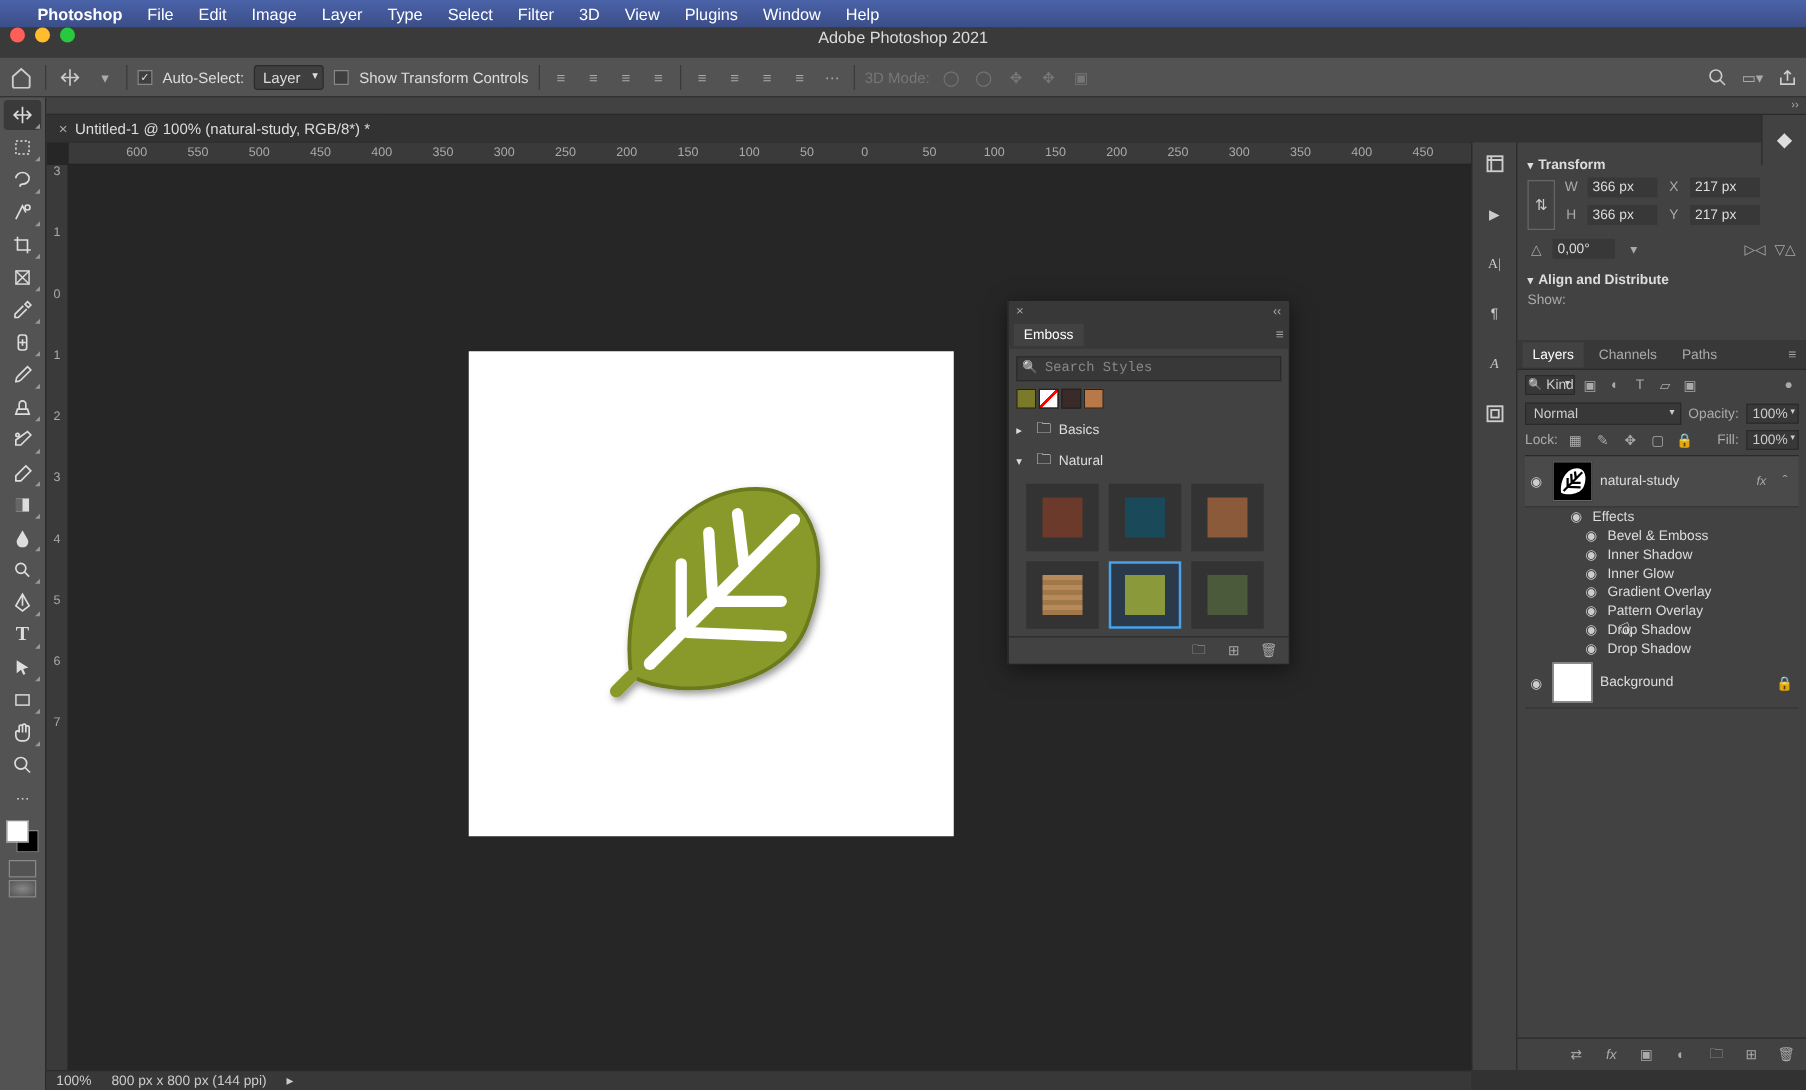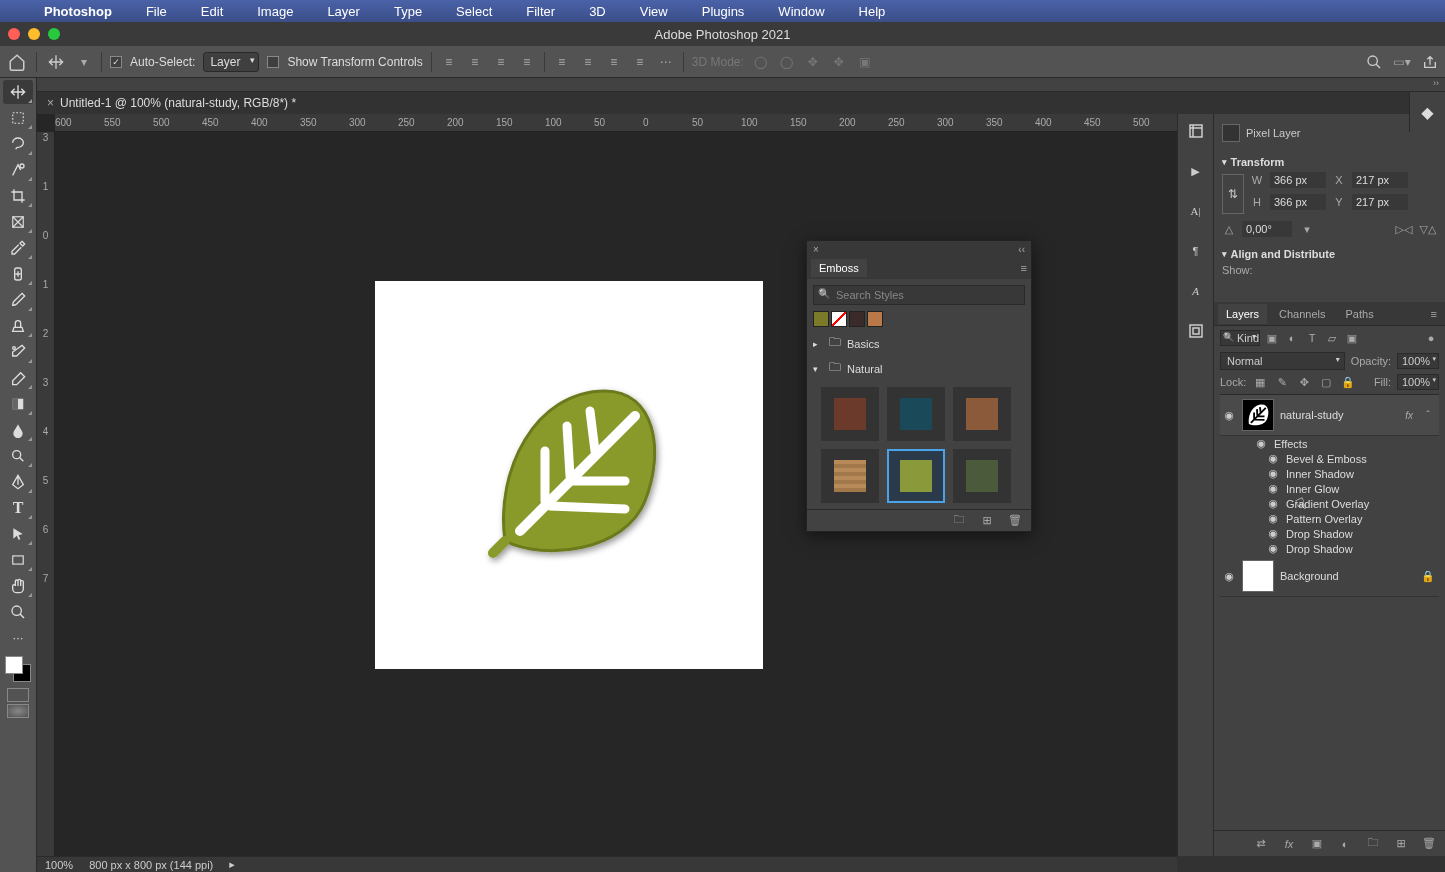--- a/index.html
+++ b/index.html
@@ -1,25 +1,25 @@
 <!DOCTYPE html>
 <html><head>
 <meta charset="utf-8">
 <style>
 * { margin: 0; padding: 0; box-sizing: border-box; font-family: -apple-system, "Helvetica Neue", Arial, sans-serif; }
 body { width: 1445px; height: 872px; background: #323232; color: #ccc; font-size: 11px; overflow: hidden; position: relative; }
 
 
-.mac-menu { height: 22px; background: linear-gradient(#4a62a8, #3b4e88); display: flex; align-items: center; padding: 0 10px; gap: 34px; color: #fff; font-size: 13px; }
+.mac-menu { height: 22px; background: linear-gradient(#4a62a8, #3b4e88); display: flex; align-items: center; padding: 0 10px; gap: 20px; color: #fff; font-size: 13px; }
 .mac-menu .apple { font-size: 15px; }
 .mac-menu .app-name { font-weight: 600; }
 .mac-menu span { cursor: default; }
 
 
-.title-bar { height: 24px; background: #3a3a3a; display: flex; align-items: center; padding: 0 8px; position: relative; }
+.title-bar { height: 24px; background: #3a3a3a; display: flex; align-items: flex-start; padding: 0 8px; position: relative; }
 .traffic { display: flex; gap: 8px; }
 .traffic .dot { width: 12px; height: 12px; border-radius: 50%; }
 .dot.red { background: #ff5f56; } .dot.yellow { background: #ffbd2e; } .dot.green { background: #27c93f; }
 .win-title { position: absolute; left: 50%; transform: translateX(-50%); color: #ddd; font-size: 13px; }
 
 
 .options-bar { height: 32px; background: #535353; border-bottom: 1px solid #2a2a2a; display: flex; align-items: center; padding: 0 6px; gap: 8px; color: #ddd; font-size: 12px; }
 .options-bar .home-icn, .options-bar .icn { width: 22px; height: 22px; display: flex; align-items: center; justify-content: center; border-radius: 3px; }
 .options-bar .sep { width: 1px; height: 20px; background: #3a3a3a; }
 .options-bar .select-like { background: #3f3f3f; border: 1px solid #2a2a2a; padding: 2px 18px 2px 6px; border-radius: 3px; position: relative; }
@@ -44,21 +44,21 @@
 .tool.active { background: #3a3a3a; }
 .tool .tri { position: absolute; right: 1px; bottom: 1px; width: 0; height: 0; border-left: 4px solid transparent; border-bottom: 4px solid #999; }
 .fgbg { width: 26px; height: 26px; position: relative; margin-top: 4px; }
 .fgbg .fg { position: absolute; top: 0; left: 0; width: 18px; height: 18px; background: #fff; border: 1px solid #888; }
 .fgbg .bg { position: absolute; bottom: 0; right: 0; width: 18px; height: 18px; background: #000; border: 1px solid #888; }
 .qm-icns { display: flex; flex-direction: column; gap: 2px; margin-top: 4px; }
 .qm { width: 22px; height: 14px; border: 1px solid #888; }
 .qm.a { background: #535353; } .qm.b { background: radial-gradient(#888,#535353); }
 
 .canvas-wrap { flex: 1; background: #262626; position: relative; margin-left: 37px; overflow: hidden; }
-.ruler-h { position: absolute; top: 0; left: 18px; right: 0; height: 18px; background: #3a3a3a; border-bottom: 1px solid #222; display: flex; align-items: center; font-size: 10px; color: #aaa; overflow: hidden; }
+.ruler-h { position: absolute; top: 0; left: 18px; right: 0; height: 18px; background: #3a3a3a; border-bottom: 1px solid #222; display: flex; align-items: center; font-size: 10px; color: #aaa; overflow: hidden; padding-left: 46px; }
 .ruler-h span { width: 49px; text-align: left; flex-shrink: 0; }
 .ruler-v { position: absolute; top: 18px; left: 0; bottom: 0; width: 18px; background: #3a3a3a; border-right: 1px solid #222; font-size: 10px; color: #aaa; }
 .ruler-v span { display: block; height: 49px; text-align: center; writing-mode: horizontal-tb; }
 .artboard { position: absolute; left: 338px; top: 167px; width: 388px; height: 388px; background: #fff; }
 .leaf { position: absolute; left: 100px; top: 90px; width: 200px; height: 200px; }
 
 
 .right-col { width: 268px; display: flex; flex-shrink: 0; }
 .dock-strip { width: 36px; background: #424242; border-left: 1px solid #2a2a2a; display: flex; flex-direction: column; align-items: center; gap: 18px; padding-top: 6px; }
 .dock-strip .di { width: 22px; height: 22px; display: flex; align-items: center; justify-content: center; color: #ccc; }
@@ -105,21 +105,21 @@
 
 .layers-footer { height: 26px; border-top: 1px solid #2a2a2a; display: flex; align-items: center; justify-content: flex-end; gap: 12px; padding: 0 8px; margin-top: auto; }
 .lf-btn { width: 16px; height: 16px; display: inline-flex; align-items: center; justify-content: center; color: #aaa; }
 
 
 .styles-panel { position: absolute; left: 806px; top: 240px; width: 226px; background: #424242; border: 1px solid #222; box-shadow: 0 4px 16px rgba(0,0,0,0.5); z-index: 20; }
 .styles-top { height: 16px; display: flex; align-items: center; justify-content: space-between; padding: 0 6px; font-size: 10px; color: #aaa; background: #383838; }
 .styles-tabs { display: flex; height: 22px; align-items: center; background: #383838; padding: 0 4px; }
 .styles-tabs .tab { padding: 3px 8px; color: #fff; background: #424242; font-size: 11px; }
 .styles-tabs .menu { margin-left: auto; color: #aaa; }
-.styles-search { margin: 6px; background: #383838; border: 1px solid #2a2a2a; padding: 3px 6px 3px 22px; position: relative; color: #888; font-size: 11px; }
+.styles-search { margin: 6px; background: #383838; border: 1px solid #2a2a2a; padding: 3px 6px 3px 22px; position: relative; color: #888; font-size: 11px; font-family: Liberation Mono, monospace; }
 .styles-search::before { content: "🔍"; position: absolute; left: 4px; top: 2px; font-size: 10px; filter: grayscale(1); }
 .style-swatches { display: flex; gap: 2px; padding: 0 6px 4px; }
 .sw { width: 16px; height: 16px; border: 1px solid #222; }
 .sw.a { background: #7a7a2a; } .sw.b { background: linear-gradient(135deg,#fff 45%, red 45% 55%, #fff 55%); } .sw.c { background: #3a2a2a; } .sw.d { background: #b87848; }
 .folder-row { display: flex; align-items: center; gap: 6px; padding: 2px 6px; font-size: 11px; color: #ddd; }
 .folder-row .chev { width: 10px; font-size: 9px; }
 .folder-icn { font-size: 12px; filter: grayscale(1) brightness(1.2); }
 .thumb-grid { display: flex; flex-wrap: wrap; gap: 8px; padding: 6px 14px; }
 .th { width: 58px; height: 54px; background: #333; border: 2px solid transparent; display: flex; align-items: center; justify-content: center; }
 .th.sel { border-color: #4aa3e8; background: #2a3a4a; }
@@ -451,24 +451,20 @@
       <div class="di">
           <svg width="18" height="18" viewBox="0 0 24 24" fill="none" stroke="#ccc" stroke-width="2">
             <rect x="4" y="4" width="16" height="16"></rect>
             <rect x="8" y="8" width="8" height="8"></rect>
           </svg>
         </div>
     </div>
     <div class="panels">
 
       <div class="panel-body">
-        <div class="pixel-layer-hdr">
-          <div class="pl-thumb"></div>
-          <span>Pixel Layer</span>
-        </div>
         <div class="sect-hdr">
             <span class="chev">▾</span>
             <span>Transform</span>
           </div>
         <div style="display:flex; gap:6px; align-items:center;">
           <div class="link-box">⇅</div>
           <div style="flex:1;">
             <div class="prop-row">
                 <span class="lbl">W</span>
                 <input class="prop-input" value="366 px" style="">

